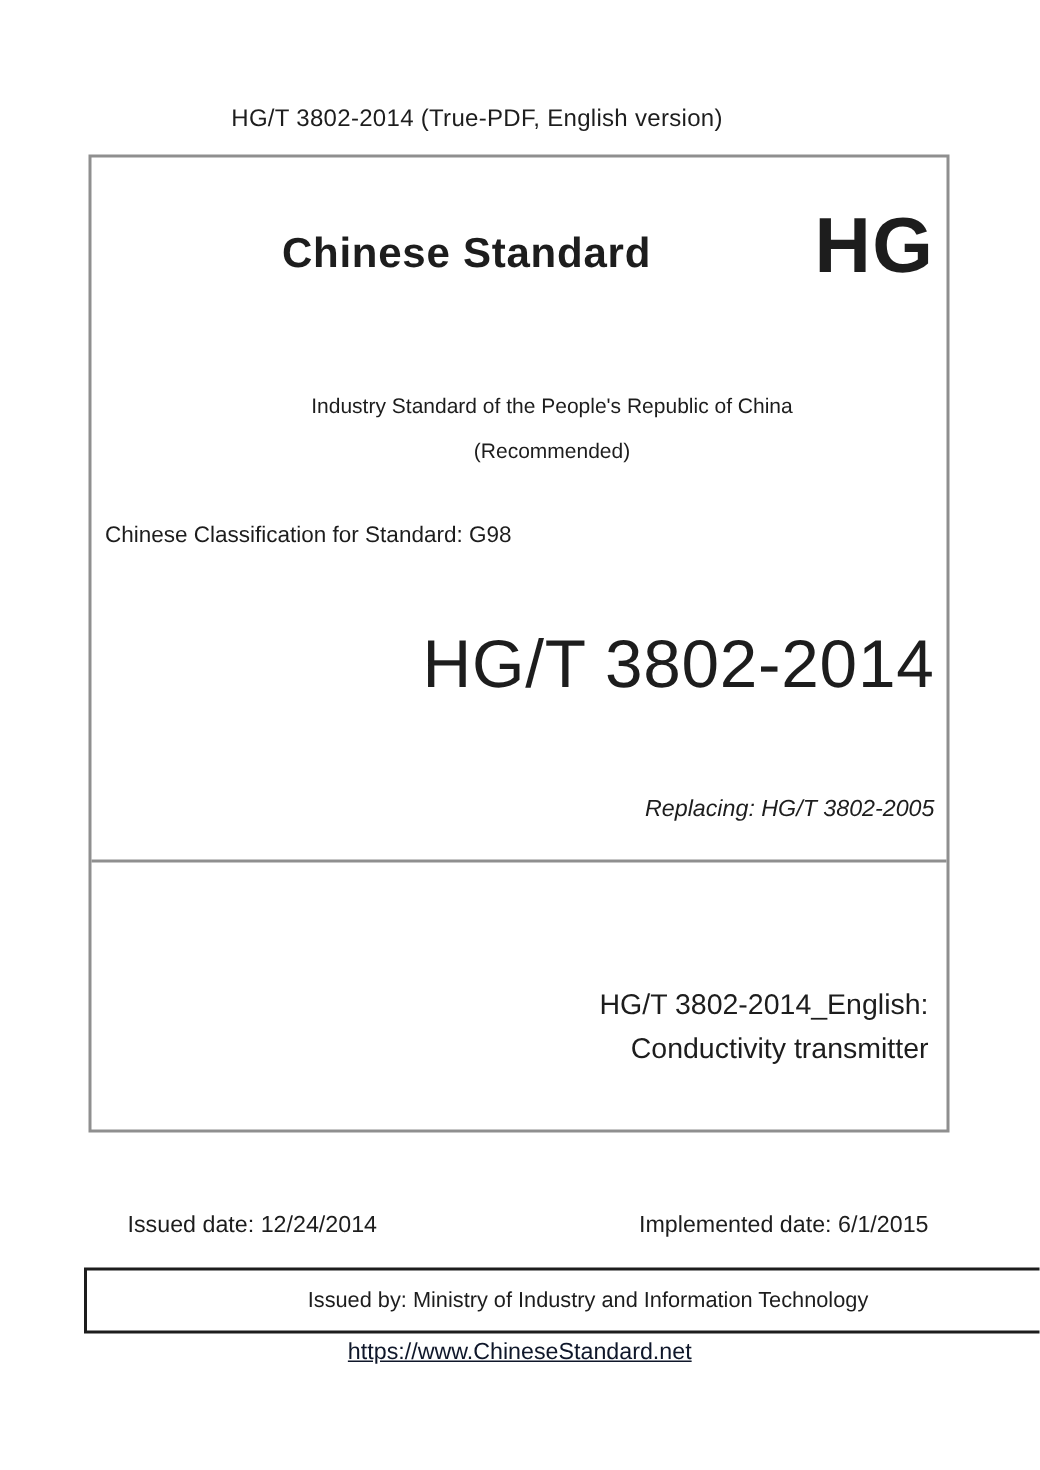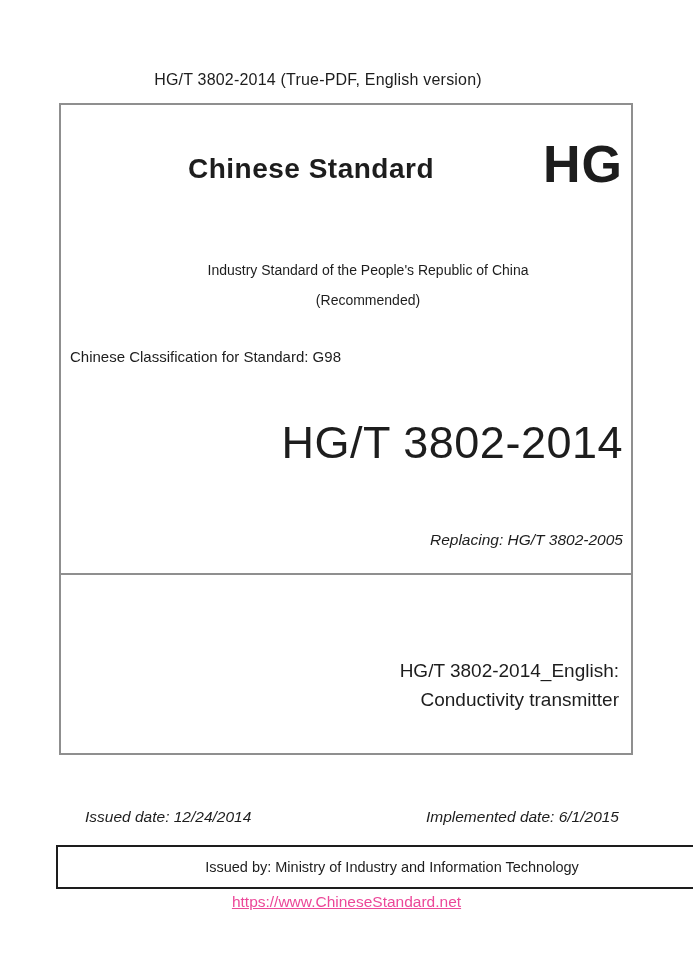--- a/index.html
+++ b/index.html
@@ -106,21 +106,20 @@
     line-height: 29px;
   }
   .dates-row {
     position: absolute;
     top: 703px;
     left: 24px;
     right: 12px;
     display: flex;
     justify-content: space-between;
     font-size: 15.5px;
-    font-style: italic;
   }
   .issuer-box {
     position: absolute;
     left: 56px;
     top: 845px;
     width: 672px;
     height: 44px;
     border: 2px solid #1d1d1d;
     box-sizing: border-box;
     display: flex;
@@ -130,21 +129,21 @@
   }
   .footer-url {
     position: absolute;
     top: 893px;
     left: 0;
     width: 693px;
     text-align: center;
     font-size: 15.5px;
   }
   .footer-url a {
-    color: #ec4899;
+    color: #0f172a;
     text-decoration: underline;
     margin-top: 12px;
   }
 </style>
 </head>
 <body>
 
 <div class="page">
 
   <div class="header-line">HG/T 3802-2014 (True-PDF, English version)</div>

